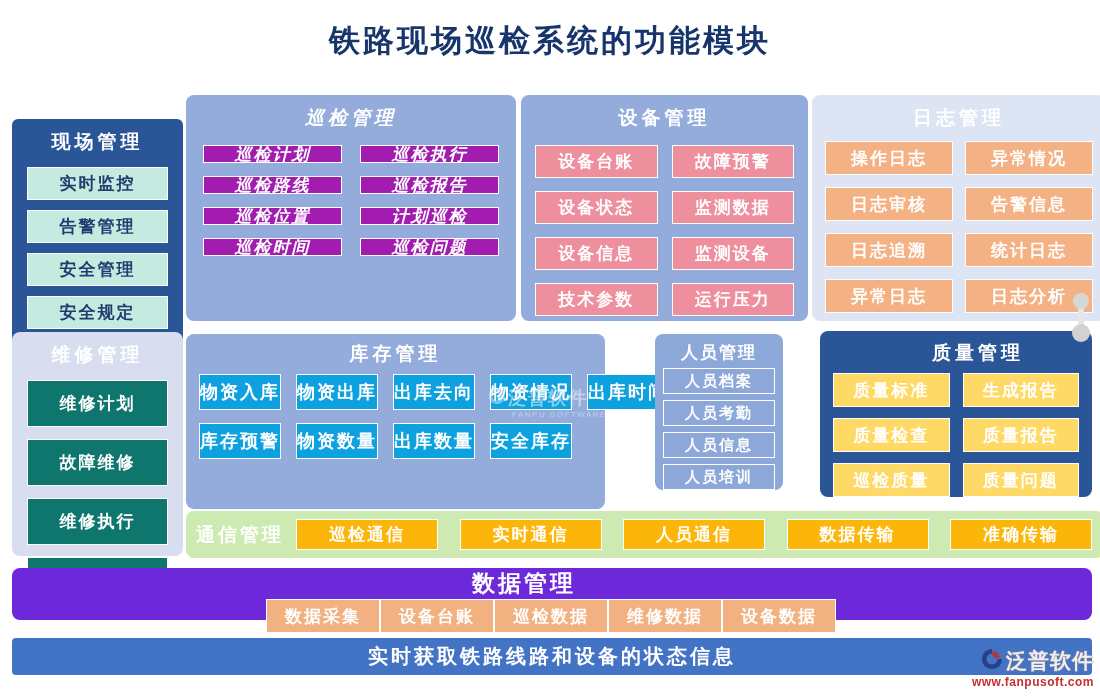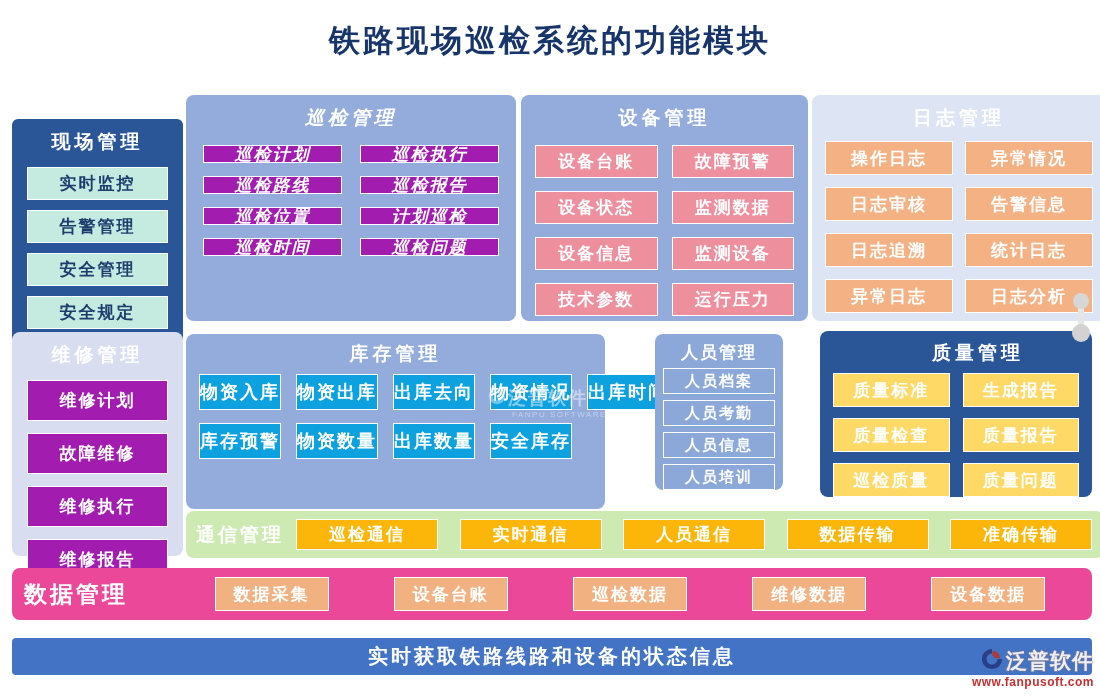--- a/index.html
+++ b/index.html
@@ -33,42 +33,42 @@
   .p1 .item { height:18px; background:#a21caf; }
   .p2 { left:521px; top:95px; width:287px; height:226px; background:#94acdc; }
   .p2 .items { display:grid; grid-template-columns:1fr 1fr; gap:13px 14px; padding:6px 14px; }
   .p2 .item { height:33px; background:#ee8f9e; }
   .p3 { left:812px; top:95px; width:294px; height:226px; background:#dde5f4; }
   .p3 .items { display:grid; grid-template-columns:1fr 1fr; gap:12px 12px; padding:2px 13px; }
   .p3 .item { height:34px; background:#f4b183; }
   
   .p4 { left:12px; top:332px; width:171px; height:224px; background:#d8def0; }
   .p4 .items { display:flex; flex-direction:column; gap:12px; padding:4px 15px; }
-  .p4 .item { height:41px; background:#a21caf; }
+  .p4 .item { height:47px; background:#0f766e; }
   .p5 { left:186px; top:334px; width:419px; height:175px; background:#94acdc; }
   .p5 .panel-title { padding:7px 0 5px; }
   .p5 .items { display:grid; grid-template-columns:1fr 1fr 1fr 1fr 1fr; gap:13px 15px; padding:2px 13px; }
   .p5 .item { height:36px; background:#0da1e0; font-size:18px; }
   .p6 { left:655px; top:334px; width:128px; height:156px; background:#8ca8d9; }
   .p6 .panel-title { padding:7px 0 4px; font-size:17px; letter-spacing:2px; }
   .p6 .items { display:flex; flex-direction:column; gap:6px; padding:0 8px; }
   .p6 .item { height:26px; background:transparent; font-size:15px; }
   .p7 { left:820px; top:331px; width:272px; height:166px; background:#2a5597; }
   .p7 .panel-title { padding:9px 0 7px;margin-left:44px; }
   .p7 .items { display:grid; grid-template-columns:1fr 1fr; gap:11px 13px; padding:0 13px; }
   .p7 .item { height:34px; background:#fed966; }
   
   .strip { position:absolute; border-radius:8px; box-sizing:border-box; display:flex; align-items:center; }
   .strip-label { color:#ffffff; font-weight:bold; white-space:nowrap; letter-spacing:3px; }
   .strip .items { flex:1; display:flex; align-items:center; }
   .s0 { left:186px; top:511px; width:918px; height:47px; background:#cdeab3; padding:0 12px 0 10px; gap:12px; }
   .s0 .strip-label { font-size:19px; }
   .s0 .items { justify-content:space-between; }
   .s0 .item { width:142px; height:31px; background:#fcb609; }
-  .s1 { left:12px; top:568px; width:1080px; height:52px; background:#ec4899; padding:0 14px 0 12px; }
+  .s1 { left:12px; top:568px; width:1080px; height:52px; background:#6d28d9; padding:0 14px 0 12px;flex-direction:column; }
   .s1 .strip-label { font-size:23px; width:158px; }
   .s1 .items { justify-content:space-around; }
   .s1 .item { width:114px; height:34px; background:#f2b181; }
   
   .banner {
     position:absolute; left:12px; top:638px; width:1080px; height:37px;
     background:#4273c5; border-radius:4px; display:flex; align-items:center;
     justify-content:center; color:#ffffff; font-weight:bold; font-size:20px;
     letter-spacing:3px;
   }

